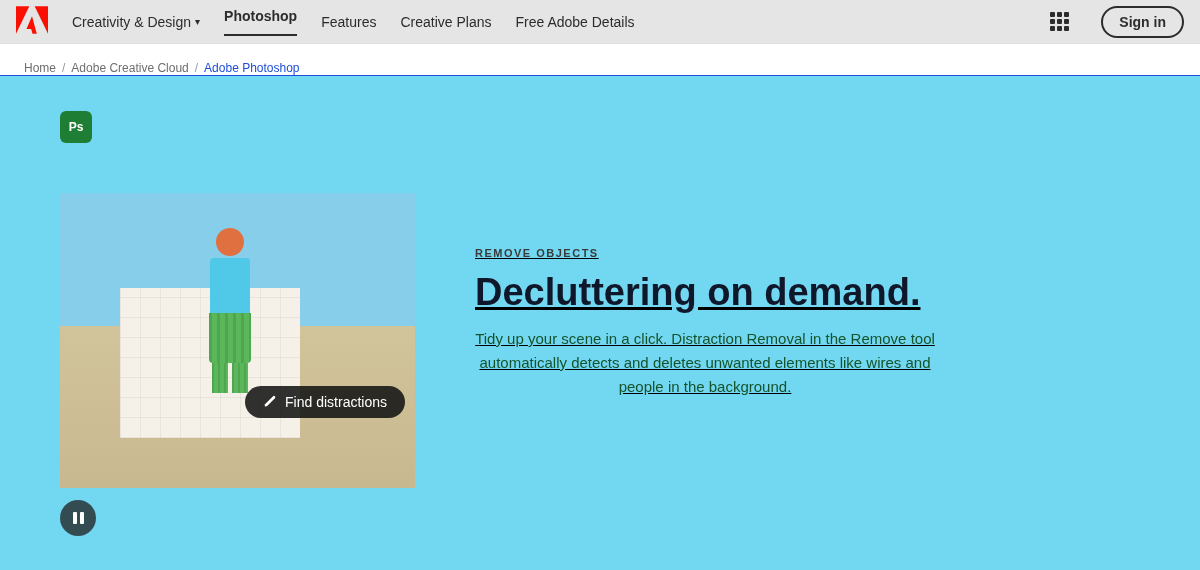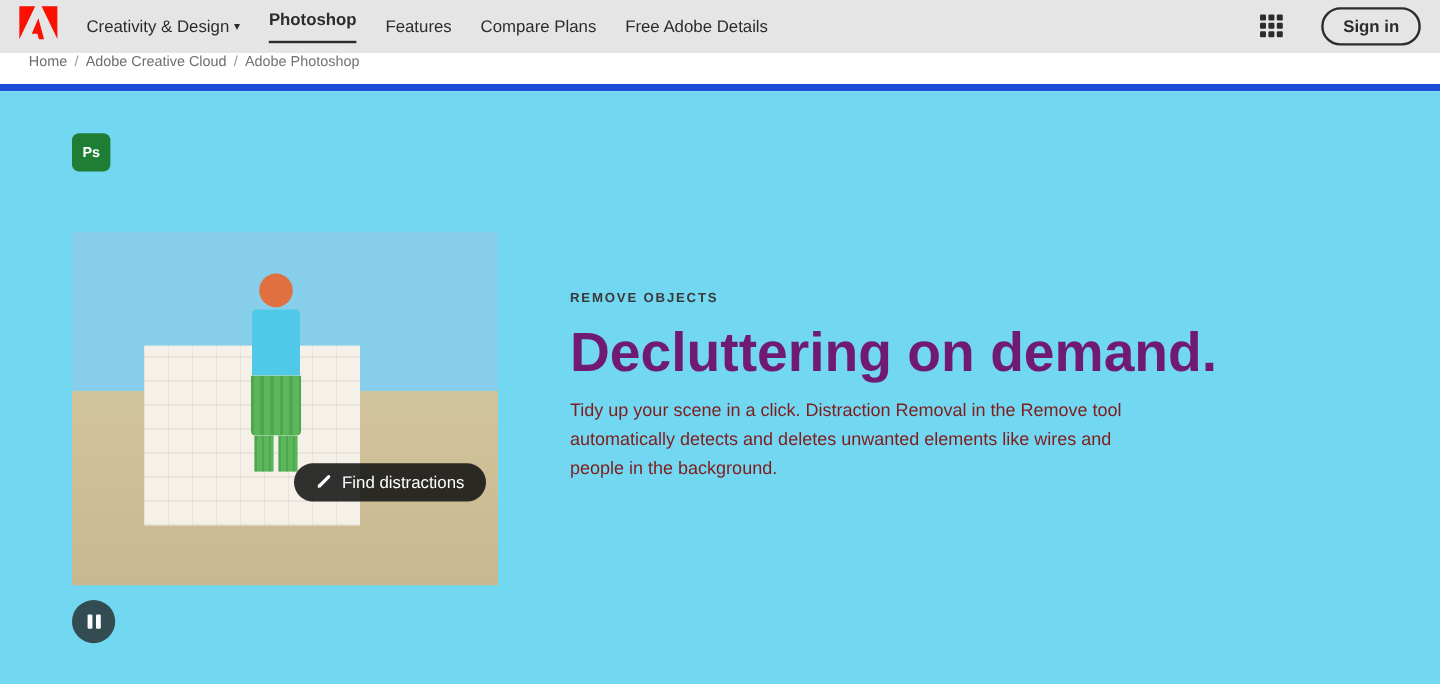--- a/index.html
+++ b/index.html
@@ -61,31 +61,31 @@
       font-size: 14px;
       font-weight: 600;
       cursor: pointer;
       background: transparent;
       color: #2c2c2c;
     }
 
     
     .breadcrumb {
       display: flex;
-      align-items: flex-start;
+      align-items: flex-end;
       height: 32px;
       padding: 0 24px;
       background: #fff;
       font-size: 12px;
       color: #6e6e6e;
       gap: 6px;
-      border-bottom: 6px solid #1d4ed8;
+      border-bottom: 1px solid #1d4ed8;
     }
     .breadcrumb a { color: #6e6e6e; text-decoration: none; }
-    .breadcrumb .current { color: #737373; font-weight: 500; }
+    .breadcrumb .current { color: #1d4ed8; font-weight: 500; }
     .breadcrumb .sep { color: #999; }
 
     
     .main-content {
       background: #72d7f0;
       width: 100%;
       height: calc(570px - 76px);
       display: flex;
       align-items: center;
       padding: 30px 60px;
@@ -239,39 +239,41 @@
       background: #fff;
       border-radius: 1px;
     }
 
     
     .right-panel {
       flex: 1;
       display: flex;
       flex-direction: column;
       gap: 12px;
+      text-decoration: underline;
     }
     .section-label {
       font-size: 11px;
       font-weight: 600;
       letter-spacing: 1.5px;
       color: #3a3a3a;
       text-transform: uppercase;
     }
     .section-title {
-      font-size: 46px;
+      font-size: 38px;
       font-weight: 700;
-      color: #701a75;
+      color: #0f172a;
       line-height: 1.15;
     }
     .section-desc {
       font-size: 15px;
-      color: #7f1d1d;
+      color: #14532d;
       line-height: 1.6;
       max-width: 460px;
+      text-align: center;
     }
   </style>
 </head>
 <body>
 
 <nav class="navbar">
 
   <div>
     <svg class="adobe-logo" viewBox="0 0 30 26" fill="none">
       <path d="M17.5 0H30v26L17.5 0Z" fill="#FA0F00"></path>
@@ -285,21 +287,21 @@
     <span style="font-size:10px;">▾</span>
   </div>
 
   <a class="nav-item active">
     <span>Photoshop</span>
   </a>
   <a class="nav-item">
     <span>Features</span>
   </a>
   <a class="nav-item">
-    <span>Compare Plans</span>
+    <span>Creative Plans</span>
   </a>
   <a class="nav-item">
     <span>Free Adobe Details</span>
   </a>
 
   <div class="nav-right">
     <div class="grid-icon">
       <div class="grid-dot"></div>
         <div class="grid-dot"></div>
         <div class="grid-dot"></div>

